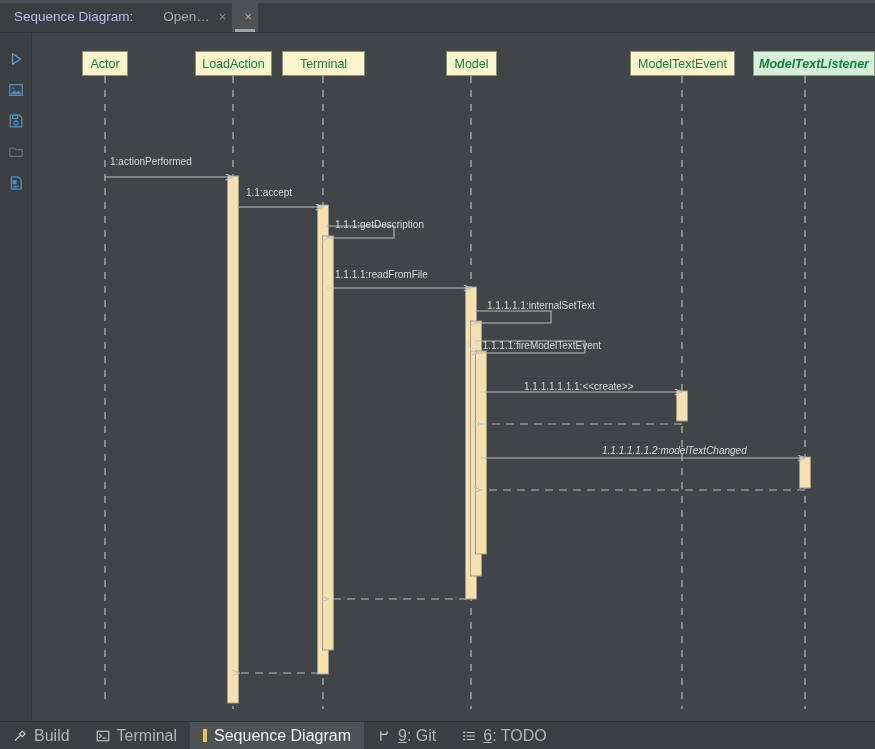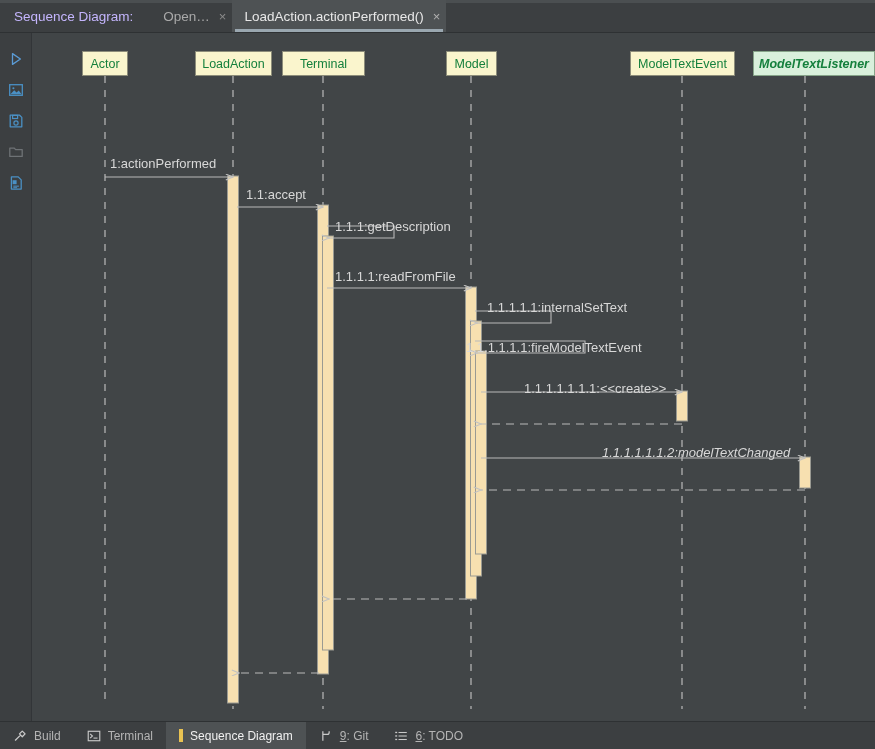--- a/index.html
+++ b/index.html
@@ -130,21 +130,21 @@
     background: #d9f0dc;
     border-color: #86a489;
     font-style: italic;
     font-weight: 600;
     margin-left: 9px;
   }
 
   .msglabel {
     position: absolute;
     color: #d8d8d8;
-    font-size: 13px;
+    font-size: 10px;
     white-space: nowrap;
     cursor: default;
   }
   .msglabel.ital { font-style: italic; }
 
   
   .statusbar {
     flex: 0 0 28px;
     height: 28px;
     background: #3c3f41;
@@ -152,21 +152,21 @@
     display: flex;
     align-items: stretch;
     box-sizing: border-box;
   }
   .sbitem {
     display: flex;
     align-items: center;
     gap: 7px;
     padding: 0 13px;
     color: #b4b4b4;
-    font-size: 12px;
+    font-size: 16px;
     white-space: nowrap;
     cursor: default;
   }
   .sbitem.active {
     background: #4e5254;
     color: #f0f0f0;
   }
   .sbitem .u { text-decoration: underline; }
   .sbitem svg { display: block; flex: 0 0 auto; }
   .ybar {
@@ -181,21 +181,20 @@
 <div id="app">
 
   <div class="tabbar">
     <div class="tabbar-title">Sequence Diagram:</div>
     <div id="tabs-host" style="display:flex;align-items:stretch;">
         <div class="tab">
           <span class="tablabel">Open…</span>
           <span class="closex">×</span>
         </div>
         <div class="tab active">
-          <span class="tablabel">LoadAction.actionPerformed()</span>
           <span class="closex">×</span>
         </div>
       </div>
   </div>
 
   <div class="bodyrow">
 
     <div class="toolstrip">
       <div class="tool">
         <svg width="16" height="16" viewBox="0 0 16 16">

